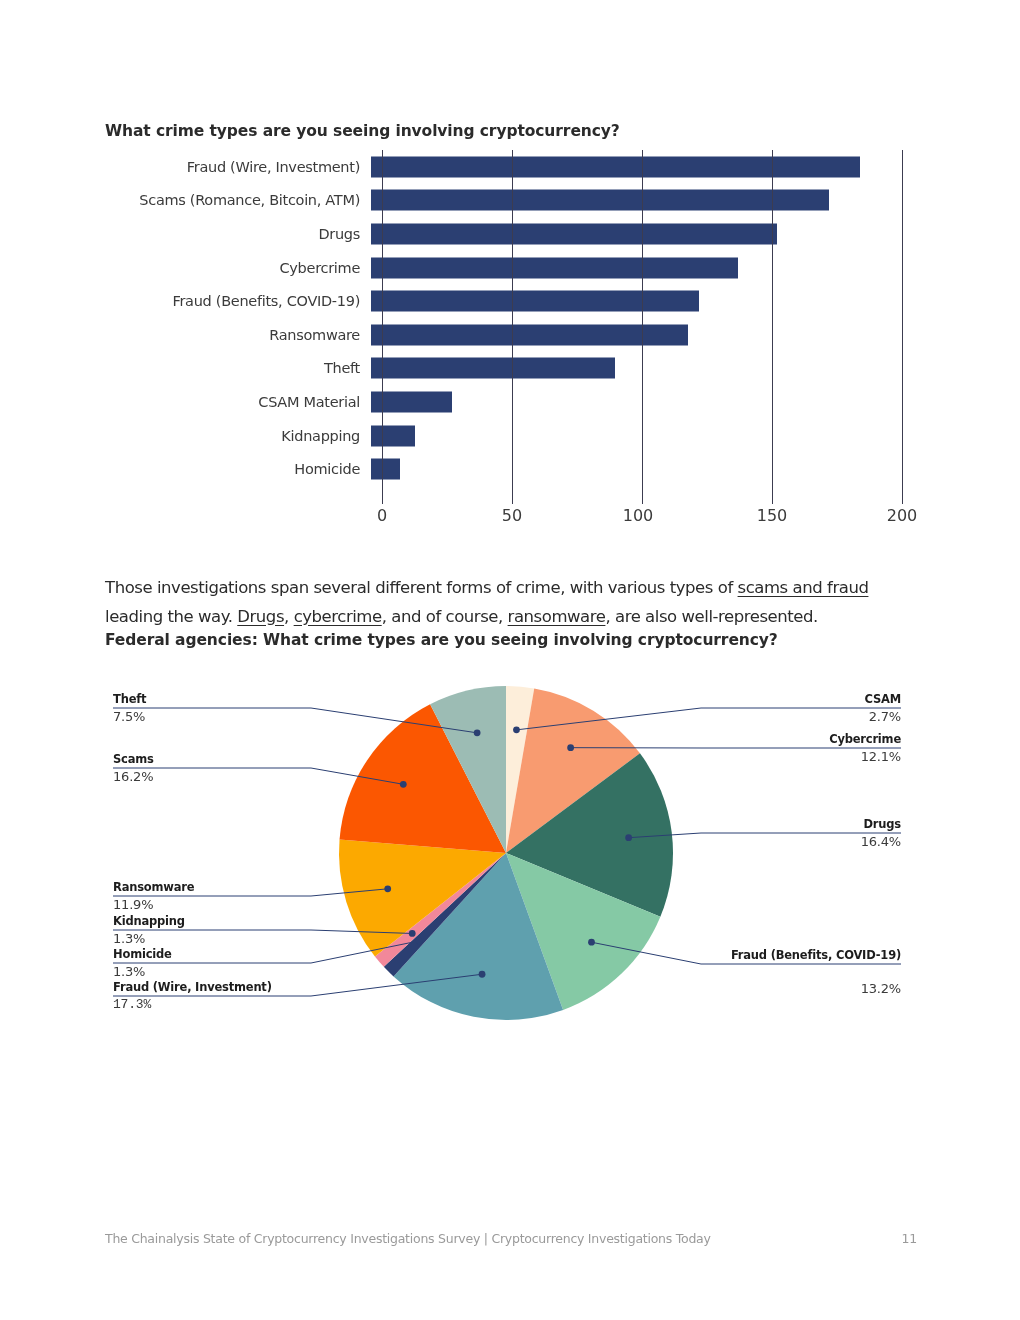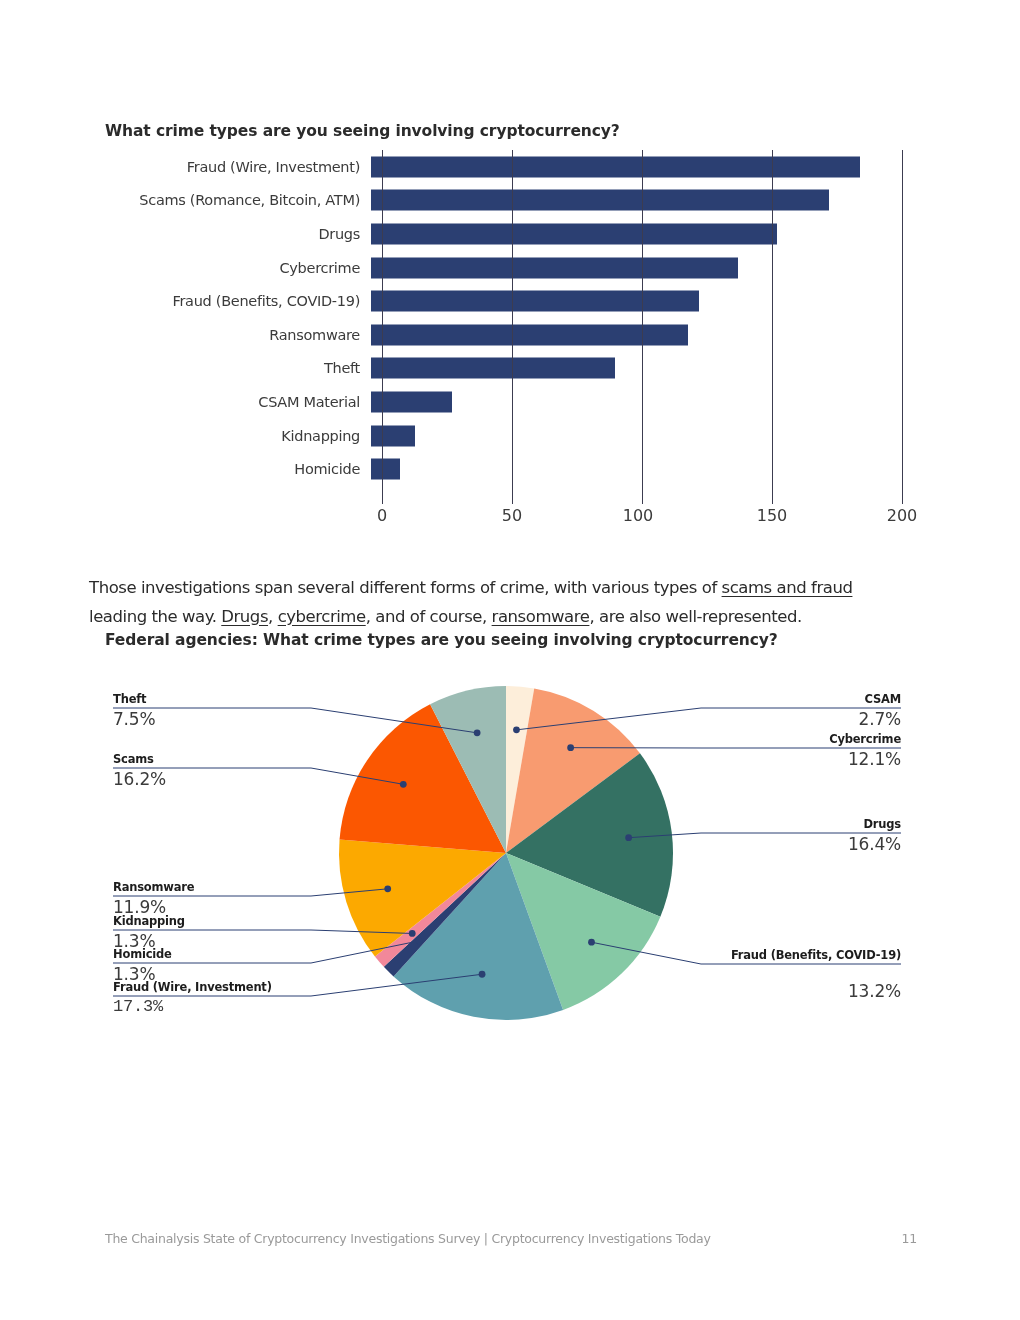--- a/index.html
+++ b/index.html
@@ -114,21 +114,21 @@
     top: 0;
     transform: translateX(-50%);
     font-size: 16px;
     color: #3b3b3b;
     font-family: "DejaVu Sans", sans-serif;
   }
 
   
   #body-text {
     position: absolute;
-    left: 89px;
+    left: 105px;
     top: 556px;
     width: 812px;
     font-size: 16.5px;
     line-height: 29px;
     color: #2b2b2b;
     font-family: "DejaVu Sans", sans-serif;
     letter-spacing: -0.45px;
   }
   #body-text .lnk {
     text-decoration: underline;
@@ -151,21 +151,21 @@
     font-family: "DejaVu Sans", sans-serif;
   }
   .pie-label .nm {
     font-size: 11.5px;
     font-weight: bold;
     color: #1d1d1d;
     white-space: nowrap;
     letter-spacing: -0.2px;
   }
   .pie-label .pc {
-    font-size: 17px;
+    font-size: 13px;
     color: #3b3b3b;
     white-space: nowrap;
     letter-spacing: -0.2px;
   }
   .pie-label.right { text-align: right; }
   .pie-label.left  { text-align: left; }
 
   
   #footer {
     position: absolute;
@@ -341,21 +341,21 @@
         <div class="pie-label left" style="top: 238px; left: 113px;">
           <div class="nm">Kidnapping</div>
           <div class="pc" style="margin-top: 3px;">1.3%</div>
         </div>
         <div class="pie-label left" style="top: 204px; left: 113px;">
           <div class="nm">Ransomware</div>
           <div class="pc" style="margin-top: 3px;">11.9%</div>
         </div>
         <div class="pie-label left" style="top: 76px; left: 113px;">
           <div class="nm">Scams</div>
-          <div class="pc" style="margin-top: 3px; text-align: center;">16.2%</div>
+          <div class="pc" style="margin-top: 3px;">16.2%</div>
         </div>
         <div class="pie-label left" style="top: 16px; left: 113px;">
           <div class="nm">Theft</div>
           <div class="pc" style="margin-top: 3px;">7.5%</div>
         </div>
       </div>
   </div>
 
   <div id="footer">
     <span>The Chainalysis State of Cryptocurrency Investigations Survey | Cryptocurrency Investigations Today</span>

